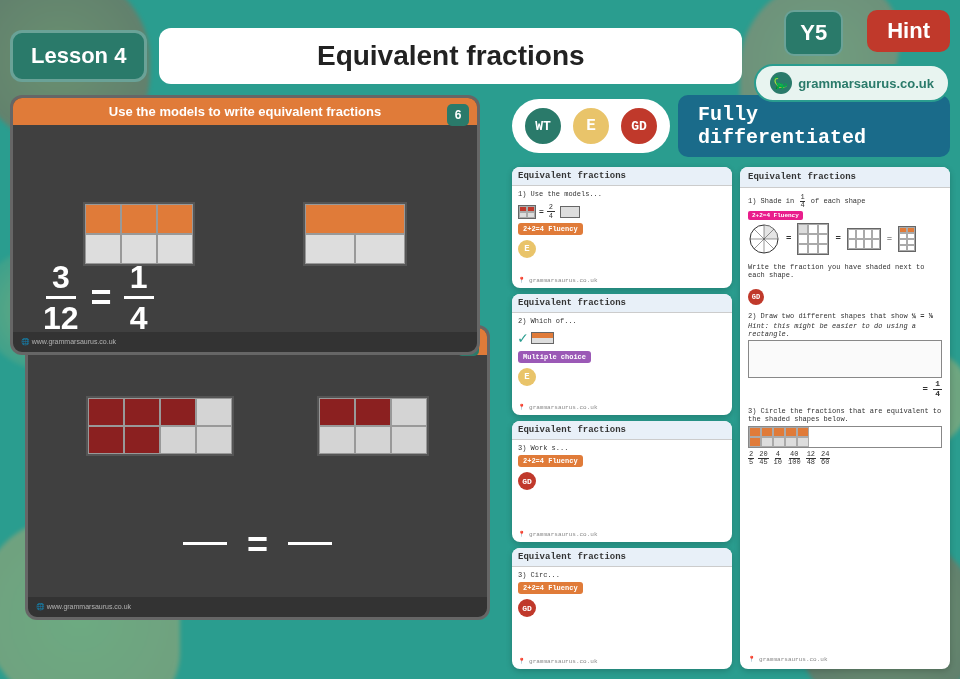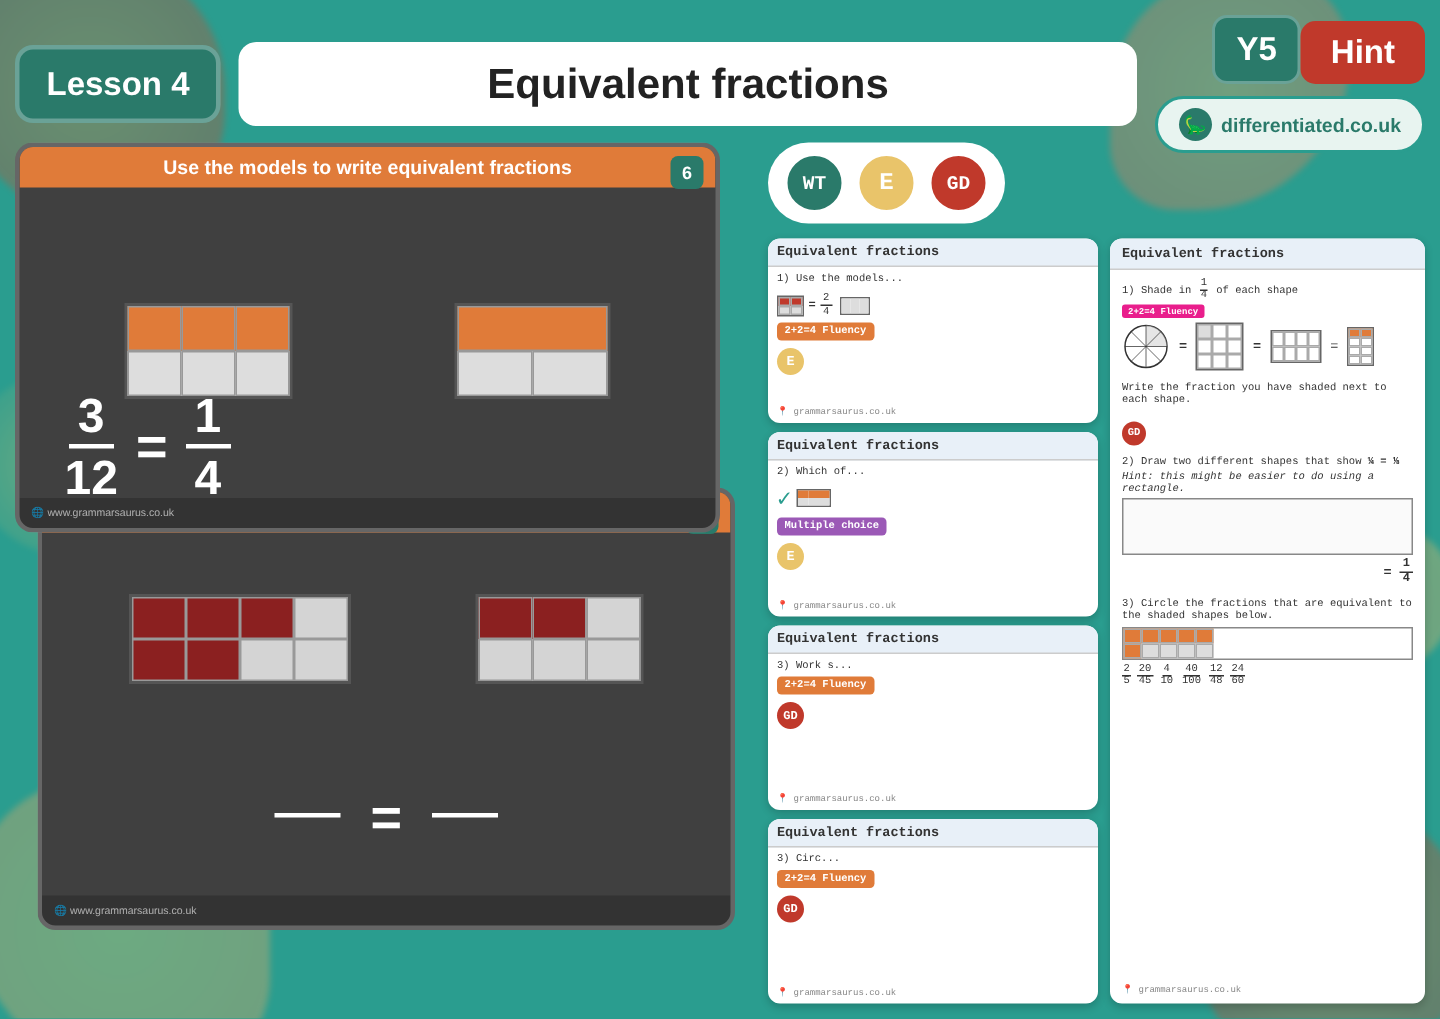--- a/index.html
+++ b/index.html
@@ -73,22 +73,22 @@
 
     .right-badges {
       display: flex;
       flex-direction: column;
       gap: 8px;
       align-items: flex-end;
     }
 
     .year-maths-row {
       display: flex;
-      gap: 0;
-      align-items: flex-end;
+      gap: 24px;
+      align-items: flex-start;
     }
 
     .year-badge {
       background: #2a7a6a;
       color: white;
       font-size: 22px;
       font-weight: 900;
       padding: 8px 14px;
       border-radius: 10px;
       border: 2px solid rgba(255,255,255,0.3);
@@ -481,21 +481,21 @@
   <div class="title-box">
     <h1>Equivalent fractions</h1>
   </div>
   <div class="right-badges">
     <div class="year-maths-row">
       <div class="year-badge">Y5</div>
       <div class="maths-badge">Hint</div>
     </div>
     <div class="grammarsaurus-badge">
       <div class="gramm-icon">🦕</div>
-      <span>differentiated.co.uk</span>
+      <span>grammarsaurus.co.uk</span>
     </div>
   </div>
 </div>
 
 <div class="main-content">
 
   <div class="slides-area">
 
     <div class="slide-card slide-card-1" style="position:absolute; top:0; left:0; width:470px; height:260px;">
       <div class="slide-header" style="position:relative;">
@@ -594,20 +594,21 @@
   </div>
 
   <div class="right-panel">
 
     <div class="diff-badge-container">
       <div style="background:white; border-radius:30px; padding:6px 10px; display:flex; gap:6px; align-items:center;">
         <div class="wt-badge">WT</div>
         <div class="e-badge">E</div>
         <div class="gd-badge">GD</div>
       </div>
+      <div class="fully-diff-label">Fully differentiated</div>
     </div>
 
     <div class="worksheets-row">
 
       <div class="worksheet-col">
 
         <div class="worksheet-card">
           <div class="ws-header">
             <span>Equivalent fractions</span>
           </div>

